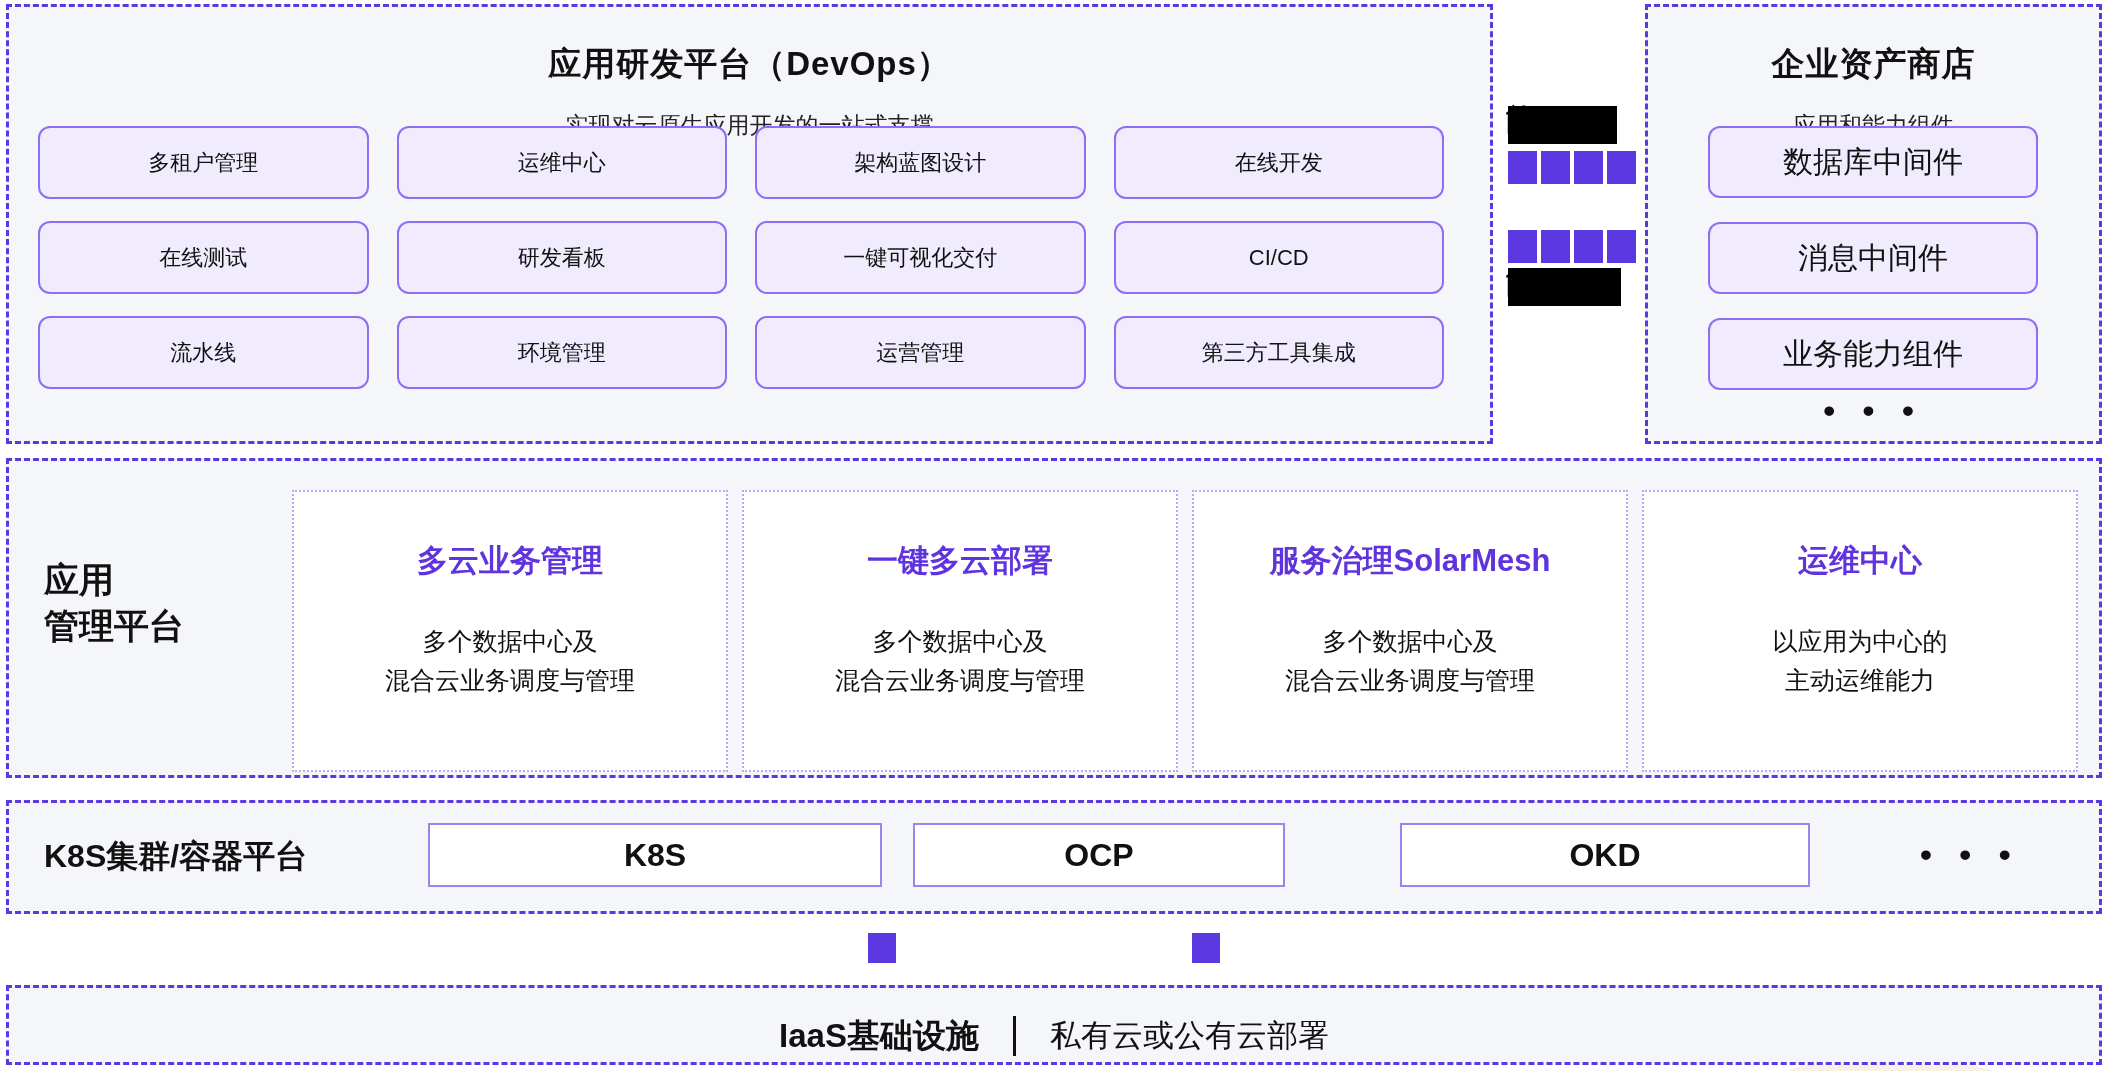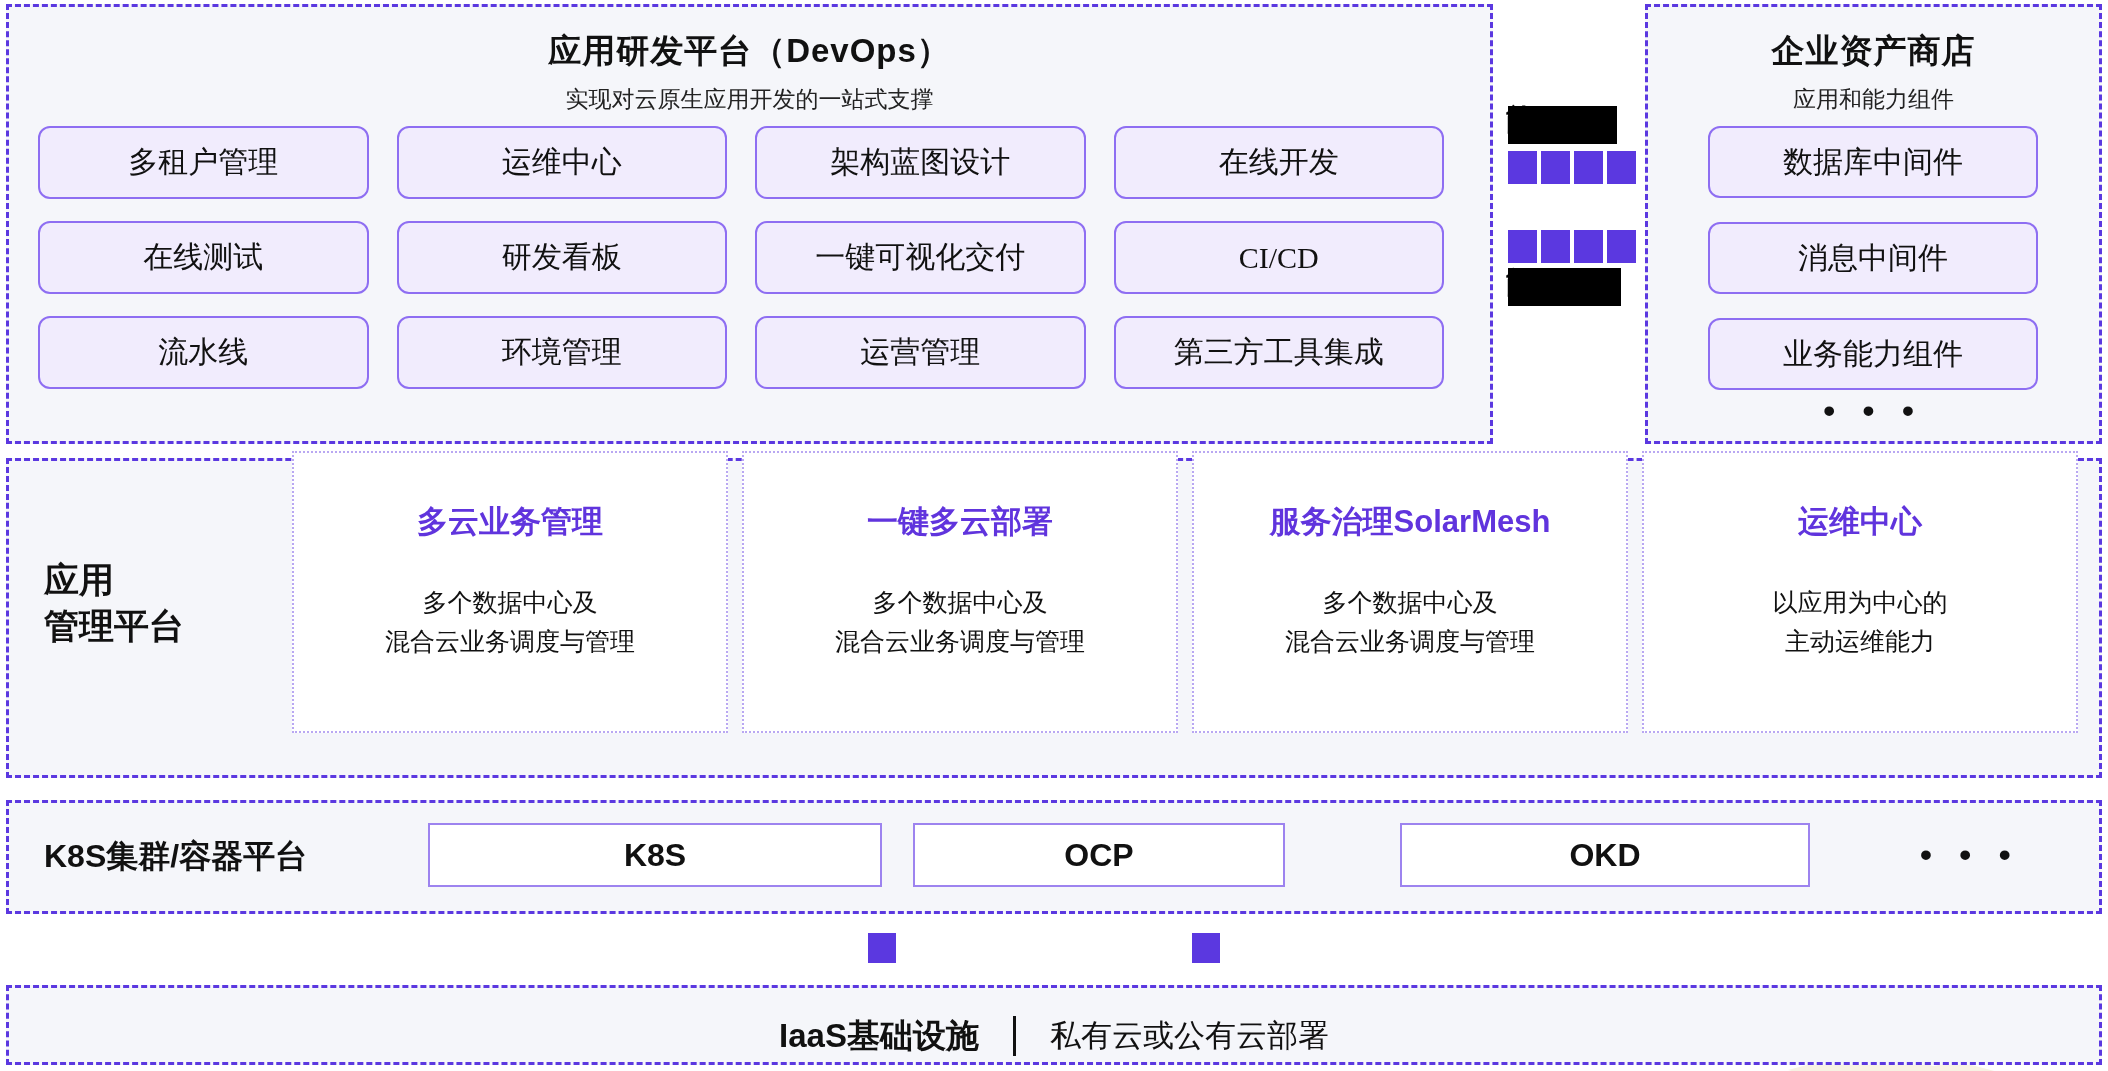--- a/index.html
+++ b/index.html
@@ -46,21 +46,21 @@
     left: 1500px; top: 4px; width: 140px; height: 440px;
     background: #ffffff;
   }
 
   .panel-title {
     text-align: center;
     font-weight: bold;
     font-size: 33px;
     letter-spacing: 1px;
     color: #111111;
-    margin: 0;
+    margin: 13px;
     padding-top: 22px;
   }
   .panel-sub {
     text-align: center;
     font-size: 23px;
     color: #222222;
     margin: 0;
     padding-top: 10px;
   }
 
@@ -76,23 +76,22 @@
   }
   .devops-cell {
     box-sizing: border-box;
     height: 73px;
     border: 2px solid #8e6ef2;
     border-radius: 12px;
     background: #f1ecfd;
     display: flex;
     align-items: center;
     justify-content: center;
-    font-size: 30px;
-    color: #111111;
-    font-family: Liberation Serif, serif;
+    font-size: 22px;
+    color: #111111;
   }
 
   
   #asset-list {
     position: absolute;
     left: 1708px; top: 126px;
     width: 330px;
     display: flex;
     flex-direction: column;
     gap: 24px;
@@ -151,21 +150,21 @@
     position: absolute;
     left: 44px; top: 557px;
     width: 200px;
     font-size: 35px;
     font-weight: bold;
     line-height: 46px;
     color: #111111;
   }
   #appmgmt-cards {
     position: absolute;
-    left: 292px; top: 451px;
+    left: 292px; top: 490px;
     width: 1786px;
     height: 282px;
     display: grid;
     grid-template-columns: repeat(4, 1fr);
     column-gap: 14px;
   }
   .mgmt-card {
     box-sizing: border-box;
     border: 2px dotted #b9a8f2;
     background: #ffffff;

